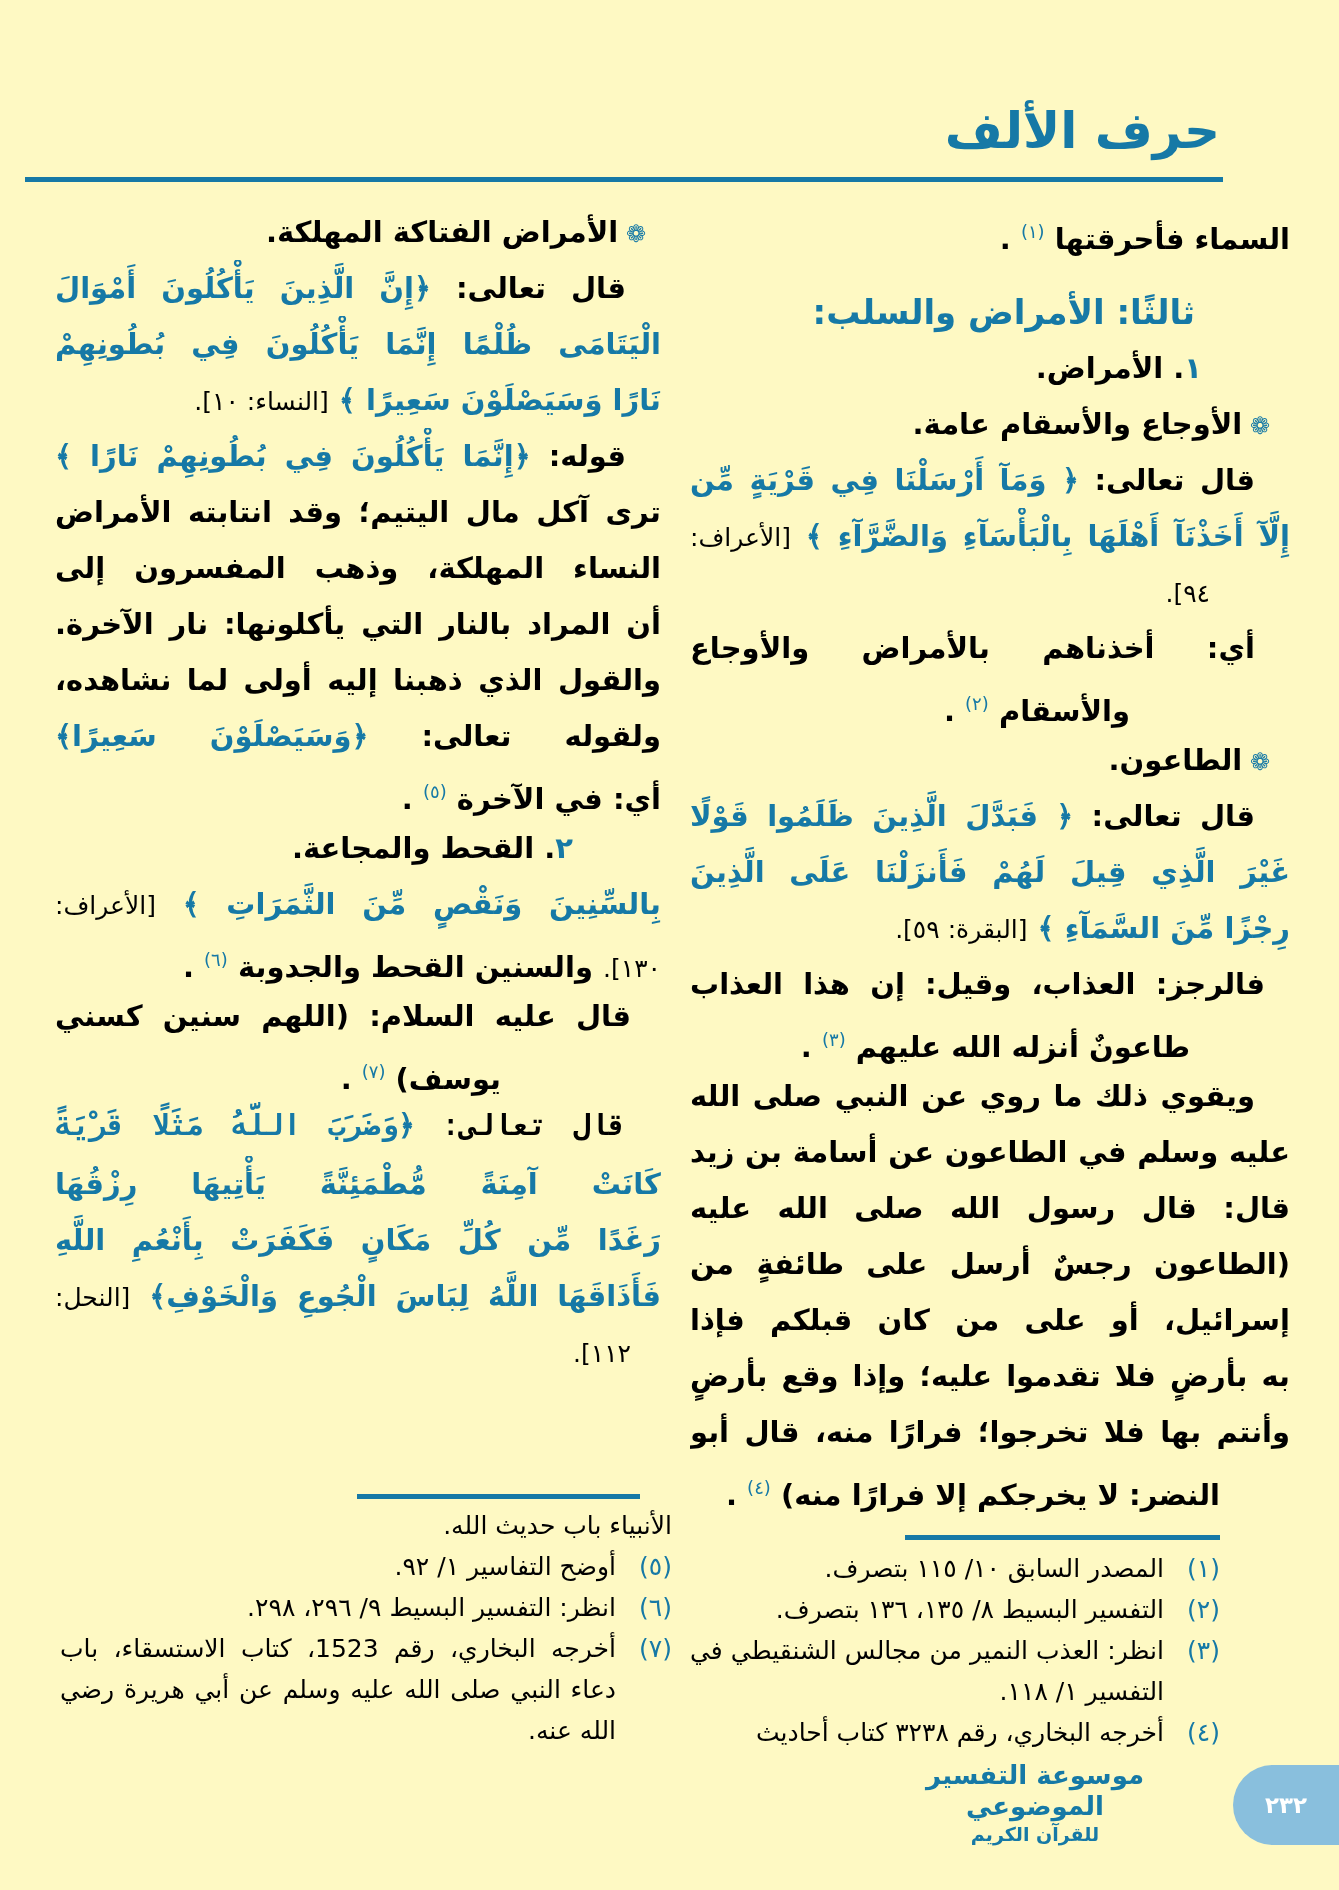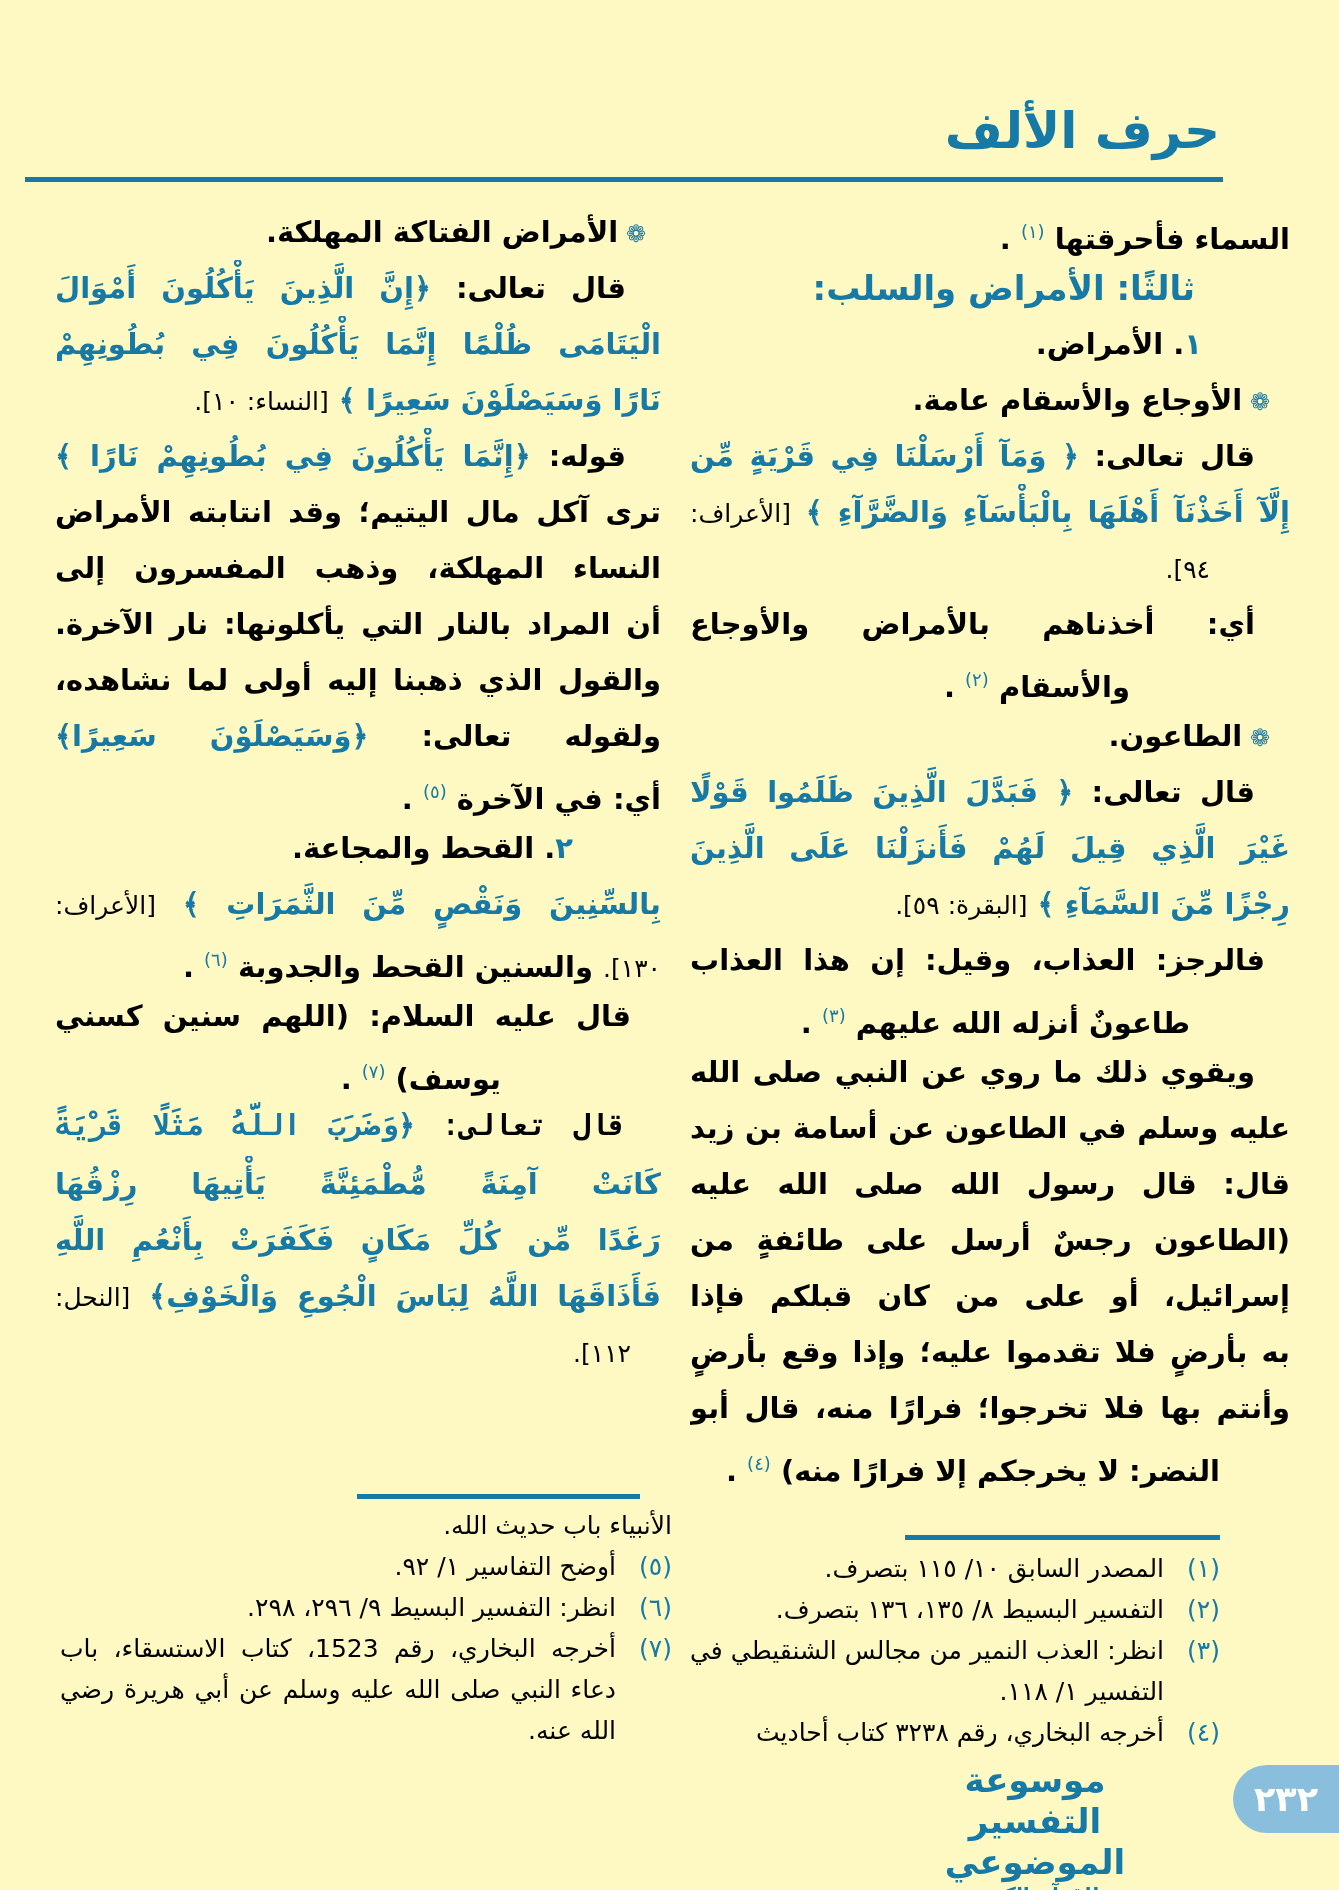--- a/index.html
+++ b/index.html
@@ -45,42 +45,42 @@
   .fn-block{position:absolute;}
   .fn-right{top:1548px;right:119px;width:530px;}
   .fn-left{top:1505px;left:60px;width:612px;}
   .fn-row{display:flex;gap:10px;font-size:25px;line-height:41px;color:#000;}
   .fn-num{color:var(--accent);min-width:46px;text-align:right;flex-shrink:0;font-weight:normal;}
   .fn-text{flex:1;text-align:justify;text-align-last:right;}
   .footer-logo{
     position:absolute;left:920px;top:1760px;width:230px;
     text-align:center;color:var(--accent);
   }
-  .footer-logo .l1{font-size:34px;font-weight:bold;line-height:1.2;}
+  .footer-logo .l1{font-size:26px;font-weight:bold;line-height:1.2;}
   .footer-logo .l2{font-size:19px;font-weight:bold;line-height:1.3;}
   .page-badge{
-    position:absolute;right:0;top:1765px;width:106px;height:68px;
+    position:absolute;right:0;top:1765px;width:106px;height:80px;
     background:var(--badge);
     border-radius:40px 0 0 40px;
     display:flex;align-items:center;justify-content:center;
-    color:#ffffff;font-size:35px;font-weight:bold;
+    color:#ffffff;font-size:23px;font-weight:bold;
   }
 </style>
 </head>
 <body>
 
 <div class="page" style="--accent: #1679a6; --badge: #89bfdd;">
 
   <div class="header-title">حرف الألف</div>
   <div class="header-rule"></div>
 
   <div class="col col-right">
     <div>
         <div class="ln end"><span class="s-body">السماء فأحرقتها </span><span class="s-sup">(١)</span><span class="s-body"> .</span></div>
-        <div class="ln right" style="padding-right: 95px;"><span class="s-heading">ثالثًا: الأمراض والسلب:</span></div>
+        <div class="ln right" style="padding-right: 95px; margin-top: 24px;"><span class="s-heading">ثالثًا: الأمراض والسلب:</span></div>
         <div class="ln right" style="padding-right: 88px;"><span class="s-num">١</span><span class="s-body">. الأمراض.</span></div>
         <div class="ln right" style="padding-right: 20px;"><span class="s-flower">❁ </span><span class="s-body">الأوجاع والأسقام عامة.</span></div>
         <div class="ln just" style="padding-right: 35px;"><span class="s-body">قال تعالى: </span><span class="s-quran">﴿ وَمَآ أَرْسَلْنَا فِي قَرْيَةٍ مِّن نَّبِيٍّ</span></div>
         <div class="ln just"><span class="s-quran">إِلَّآ أَخَذْنَآ أَهْلَهَا بِالْبَأْسَآءِ وَالضَّرَّآءِ ﴾ </span><span class="s-ref">[الأعراف:</span></div>
         <div class="ln end" style="padding-right: 80px;"><span class="s-ref">٩٤].</span></div>
         <div class="ln just" style="padding-right: 35px;"><span class="s-body">أي: أخذناهم بالأمراض والأوجاع</span></div>
         <div class="ln end" style="padding-right: 160px;"><span class="s-body">والأسقام </span><span class="s-sup">(٢)</span><span class="s-body"> .</span></div>
         <div class="ln right" style="padding-right: 20px;"><span class="s-flower">❁ </span><span class="s-body">الطاعون.</span></div>
         <div class="ln just" style="padding-right: 35px;"><span class="s-body">قال تعالى: </span><span class="s-quran">﴿ فَبَدَّلَ الَّذِينَ ظَلَمُوا قَوْلًا</span></div>
         <div class="ln just"><span class="s-quran">غَيْرَ الَّذِي قِيلَ لَهُمْ فَأَنزَلْنَا عَلَى الَّذِينَ ظَلَمُوا</span></div>

